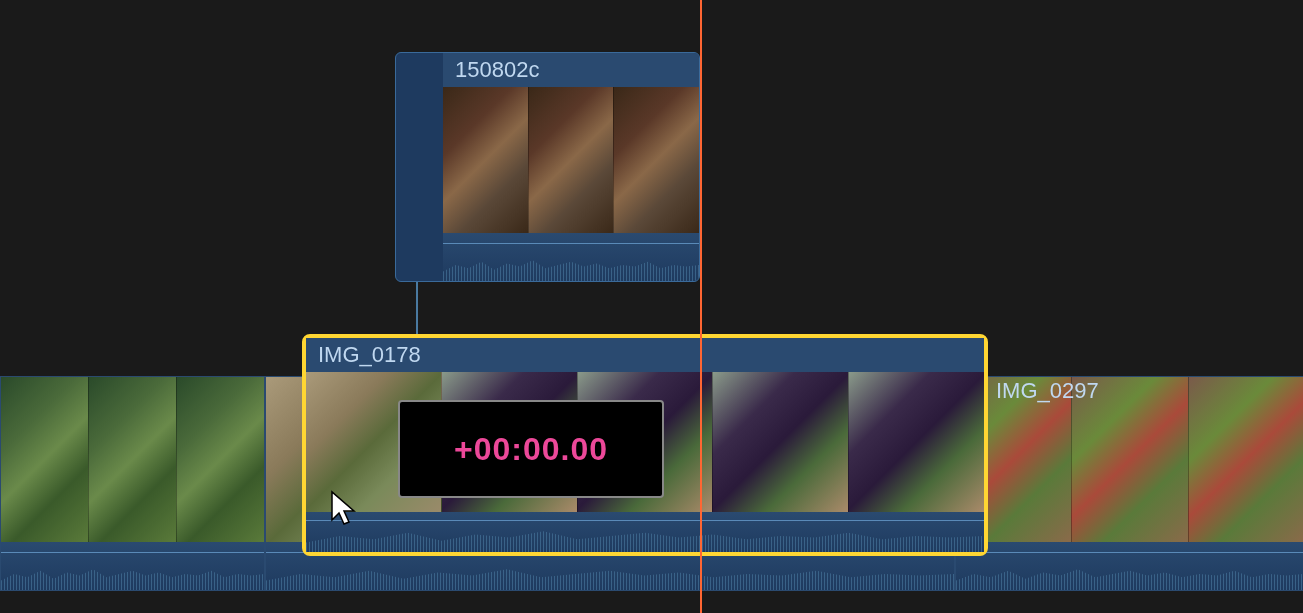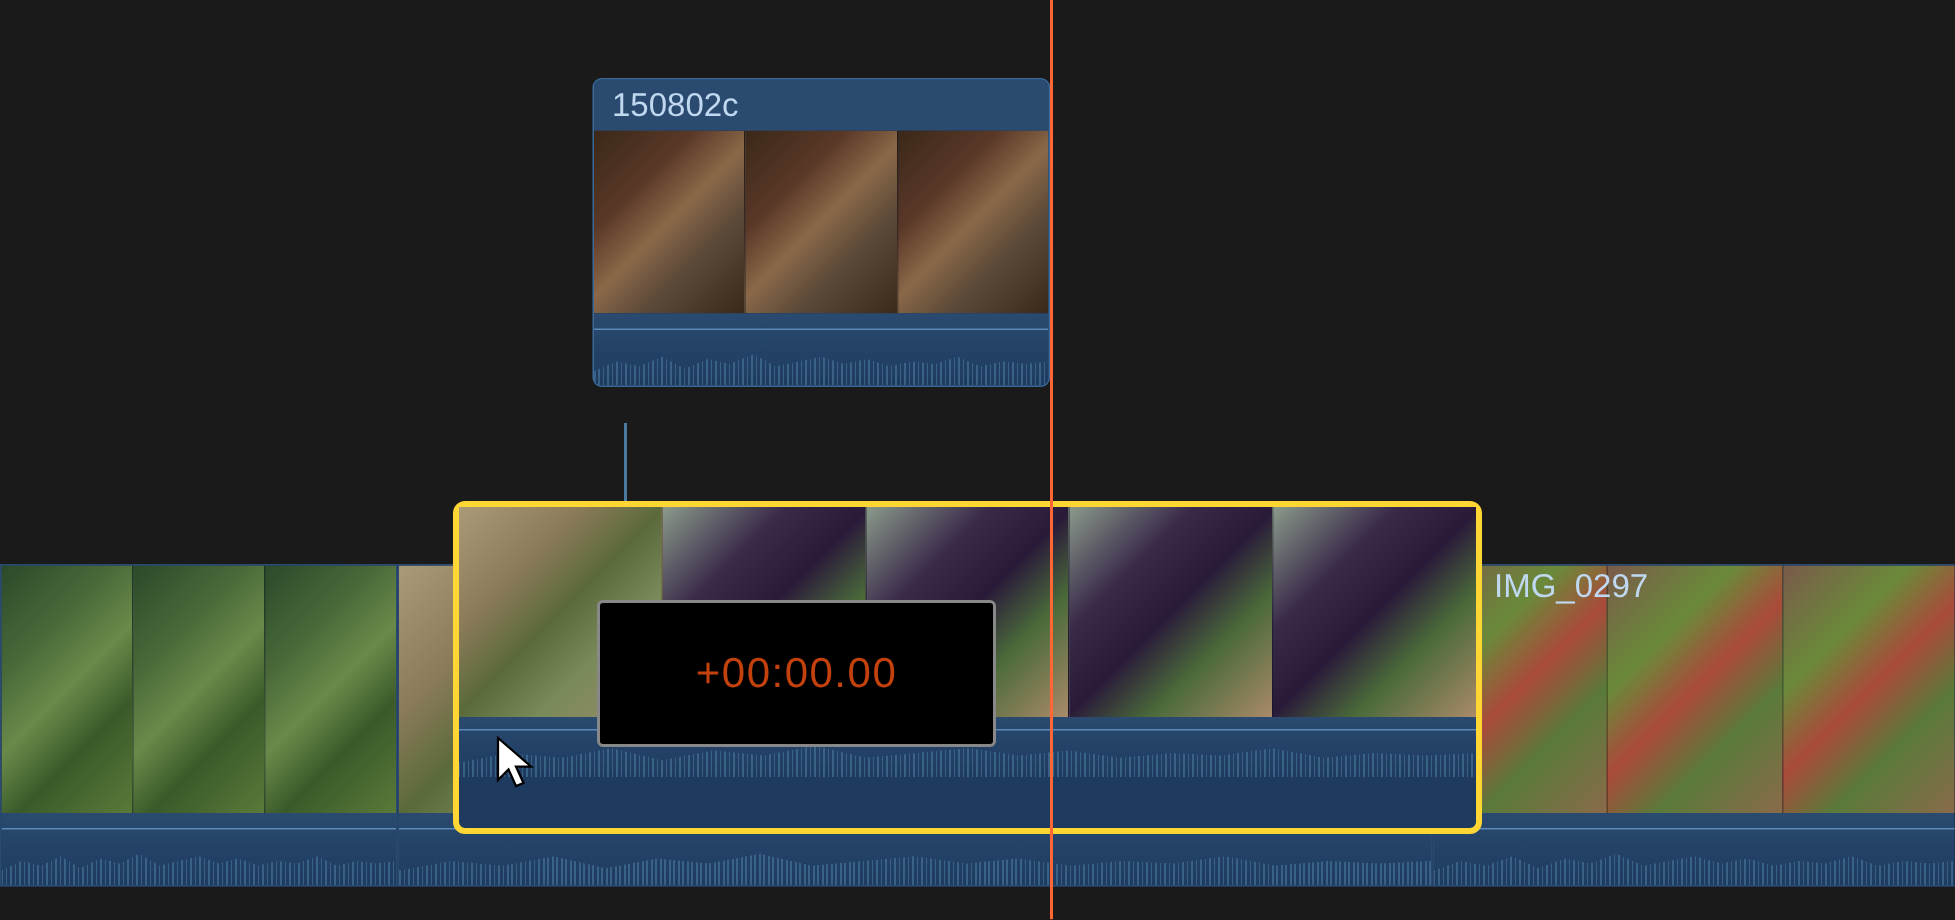--- a/index.html
+++ b/index.html
@@ -77,22 +77,23 @@
         transparent 3px
       );
       opacity: 0.6;
       clip-path: polygon(0 70%, 5% 50%, 10% 60%, 15% 40%, 20% 65%, 25% 45%, 30% 55%, 35% 35%, 40% 60%, 45% 50%, 50% 40%, 55% 55%, 60% 45%, 65% 60%, 70% 50%, 75% 55%, 80% 40%, 85% 60%, 90% 50%, 95% 55%, 100% 50%, 100% 100%, 0 100%);
     }
     
     .clip-top {
       left: 395px;
       top: 52px;
       width: 305px;
-      height: 206px;
+      height: 230px;
       border: 1px solid #3a6a9a;
+      padding-left: 47px;
     }
     
     .connection-line {
       position: absolute;
       left: 416px;
       top: 282px;
       width: 2px;
       height: 60px;
       background: #4a7aa0;
     }
@@ -152,23 +153,23 @@
       height: 98px;
       background: #000;
       border: 2px solid #888;
       border-radius: 4px;
       display: flex;
       align-items: center;
       justify-content: center;
       z-index: 10;
     }
     .timecode-text {
-      color: #c2410c;
-      font-size: 28px;
-      font-weight: 400;
+      color: #ec4899;
+      font-size: 32px;
+      font-weight: 700;
       letter-spacing: 1px;
     }
     
     .playhead {
       position: absolute;
       left: 700px;
       top: 0;
       width: 2px;
       height: 613px;
       background: #ff6633;
@@ -263,20 +264,23 @@
     </div>
     <div class="audio-waveform">
       <div class="waveform-line"></div>
       <div class="waveform-pattern"></div>
     </div>
   </div>
 
   <div class="text-label" style="left: 996px; top: 378px;">IMG_0297</div>
 
   <div class="clip-selected">
+    <div class="clip-header">
+      <span>IMG_0178</span>
+    </div>
     <div class="clip-thumbnails">
       <div class="thumb thumb-market"></div>
       <div class="thumb thumb-grapes"></div>
       <div class="thumb thumb-grapes"></div>
       <div class="thumb thumb-grapes"></div>
       <div class="thumb thumb-grapes"></div>
     </div>
     <div class="audio-waveform">
       <div class="waveform-line"></div>
       <div class="waveform-pattern"></div>

